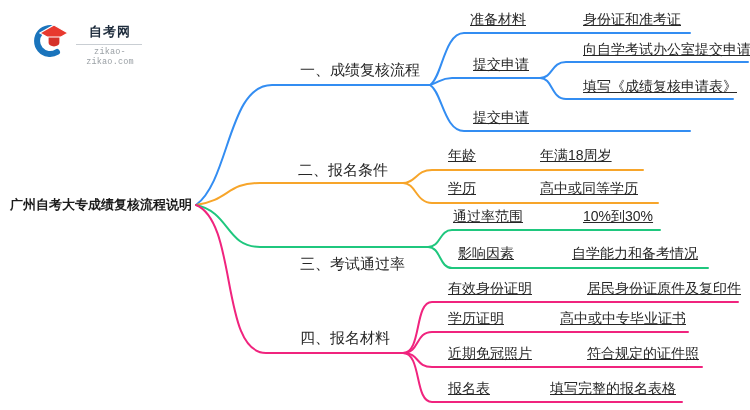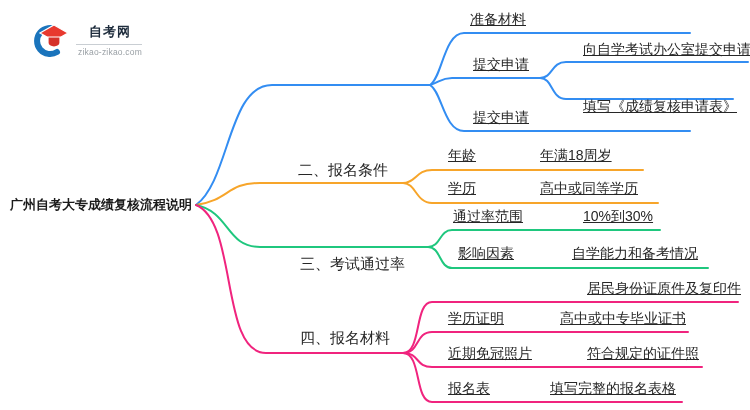--- a/index.html
+++ b/index.html
@@ -9,21 +9,21 @@
   }
   svg.lines { position:absolute; left:0; top:0; }
   .node { position:absolute; white-space:nowrap; color:#272727; line-height:1.1; }
   .root-topic { font-size:13px; color:#1b1b1b;font-weight:bold; }
   .main-topic { font-size:15px; }
   .leaf { font-size:14px;text-decoration:underline; }
 
   
   .logo { position:absolute; left:30px; top:20px; width:118px; height:40px; }
   .logo-icon { position:absolute; left:0; top:1px; }
-  .logo-text { position:absolute; left:46px; top:3px; width:68px; text-align:center; }
+  .logo-text { position:absolute; left:46px; top:3px; width:68px; text-align:center;font-family:Liberation Mono, monospace; }
   .logo-title { font-size:13px; font-weight:bold; color:#1f2d3d; letter-spacing:1px; }
   .logo-divider { margin-top:3px; border-top:1px solid #c9ced3; width:66px; }
   .logo-domain { margin-top:2px; font-size:8.5px; color:#9aa0a5; letter-spacing:0.2px; }
 </style>
 </head>
 <body>
 
 <div class="canvas">
 
   <svg class="lines" width="750" height="410" viewBox="0 0 750 410" fill="none" stroke-width="2" stroke-linecap="round">
@@ -62,39 +62,42 @@
     </svg>
     <div class="logo-text">
       <div class="logo-title">自考网</div>
       <div class="logo-divider"></div>
       <div class="logo-domain">zikao-zikao.com</div>
     </div>
   </div>
 
   <div class="node root-topic" style="left:10px; top:198px;">广州自考大专成绩复核流程说明</div>
 
+  <div class="node main-topic" style="left:300px; top:62px;">一、成绩复核流程</div>
   <div class="node leaf" style="left:470px; top:12px;">准备材料</div>
+  <div class="node leaf" style="left:583px; top:12px;">身份证和准考证</div>
   <div class="node leaf" style="left:473px; top:57px;">提交申请</div>
   <div class="node leaf" style="left:583px; top:42px;">向自学考试办公室提交申请</div>
-  <div class="node leaf" style="left:583px; top:79px;margin-top:20px;">填写《成绩复核申请表》</div>
+  <div class="node leaf" style="left:583px; top:79px;">填写《成绩复核申请表》</div>
   <div class="node leaf" style="left:473px; top:110px;">提交申请</div>
 
   <div class="node main-topic" style="left:298px; top:162px;">二、报名条件</div>
   <div class="node leaf" style="left:448px; top:148px;">年龄</div>
   <div class="node leaf" style="left:540px; top:148px;">年满18周岁</div>
   <div class="node leaf" style="left:448px; top:181px;">学历</div>
   <div class="node leaf" style="left:540px; top:181px;">高中或同等学历</div>
 
   <div class="node main-topic" style="left:300px; top:224px;margin-top:32px;">三、考试通过率</div>
   <div class="node leaf" style="left:453px; top:209px;">通过率范围</div>
   <div class="node leaf" style="left:583px; top:209px;">10%到30%</div>
   <div class="node leaf" style="left:458px; top:246px;">影响因素</div>
   <div class="node leaf" style="left:572px; top:246px;">自学能力和备考情况</div>
 
   <div class="node main-topic" style="left:300px; top:330px;">四、报名材料</div>
+  <div class="node leaf" style="left:448px; top:281px;">有效身份证明</div>
   <div class="node leaf" style="left:587px; top:281px;">居民身份证原件及复印件</div>
   <div class="node leaf" style="left:448px; top:311px;">学历证明</div>
   <div class="node leaf" style="left:560px; top:311px;">高中或中专毕业证书</div>
   <div class="node leaf" style="left:448px; top:346px;">近期免冠照片</div>
   <div class="node leaf" style="left:587px; top:346px;">符合规定的证件照</div>
   <div class="node leaf" style="left:448px; top:381px;">报名表</div>
   <div class="node leaf" style="left:550px; top:381px;">填写完整的报名表格</div>
 
 </div>
 

